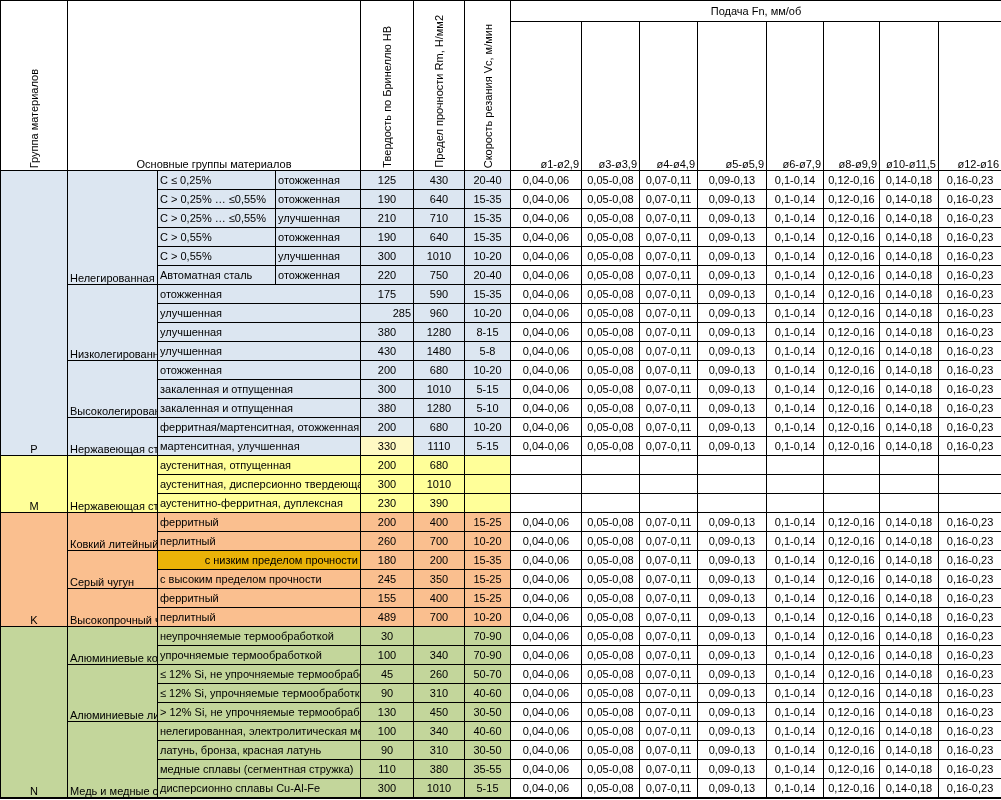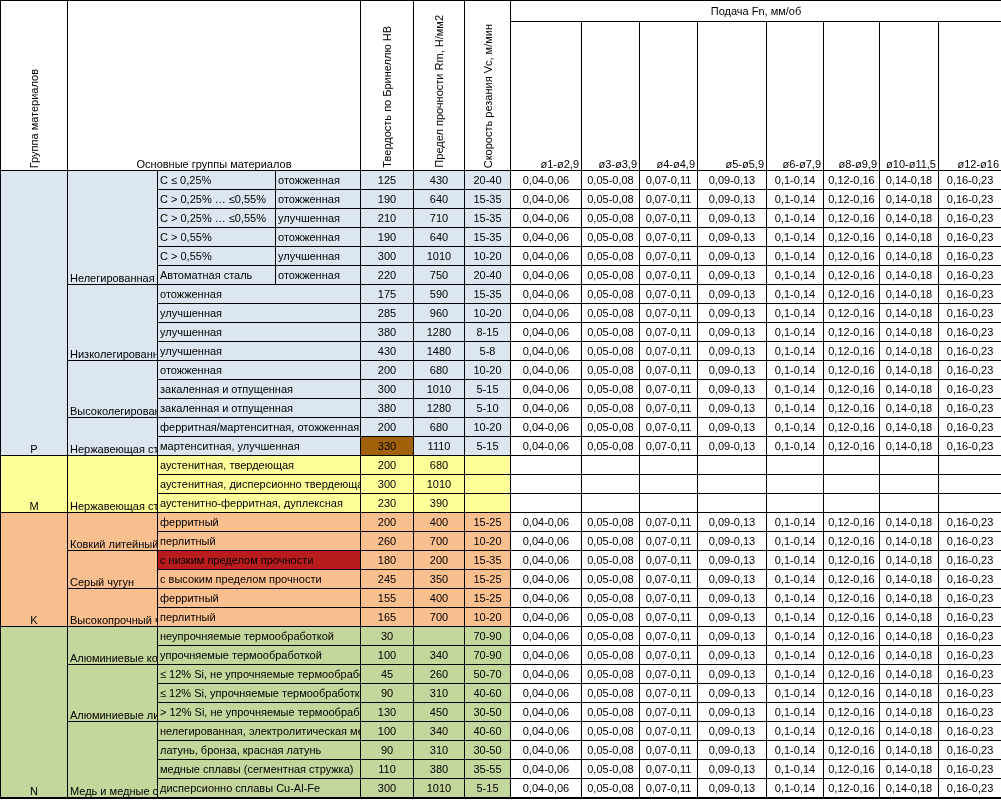--- a/index.html
+++ b/index.html
@@ -177,21 +177,21 @@
         <td class="num" style="background: rgb(255, 255, 255);">0,05-0,08</td>
         <td class="num" style="background: rgb(255, 255, 255);">0,07-0,11</td>
         <td class="num" style="background: rgb(255, 255, 255);">0,09-0,13</td>
         <td class="num" style="background: rgb(255, 255, 255);">0,1-0,14</td>
         <td class="num" style="background: rgb(255, 255, 255);">0,12-0,16</td>
         <td class="num" style="background: rgb(255, 255, 255);">0,14-0,18</td>
         <td class="num" style="background: rgb(255, 255, 255);">0,16-0,23</td>
       </tr>
       <tr>
         <td class="desc" colspan="2" style="background: rgb(220, 230, 241);">улучшенная</td>
-        <td class="num" style="background: rgb(220, 230, 241);">285</td>
+        <td class="num" style="background: rgb(220, 230, 241); text-align: right;">285</td>
         <td class="num" style="background: rgb(220, 230, 241);">960</td>
         <td class="num" style="background: rgb(220, 230, 241);">10-20</td>
         <td class="num" style="background: rgb(255, 255, 255);">0,04-0,06</td>
         <td class="num" style="background: rgb(255, 255, 255);">0,05-0,08</td>
         <td class="num" style="background: rgb(255, 255, 255);">0,07-0,11</td>
         <td class="num" style="background: rgb(255, 255, 255);">0,09-0,13</td>
         <td class="num" style="background: rgb(255, 255, 255);">0,1-0,14</td>
         <td class="num" style="background: rgb(255, 255, 255);">0,12-0,16</td>
         <td class="num" style="background: rgb(255, 255, 255);">0,14-0,18</td>
         <td class="num" style="background: rgb(255, 255, 255);">0,16-0,23</td>
@@ -277,36 +277,36 @@
         <td class="num" style="background: rgb(255, 255, 255);">0,05-0,08</td>
         <td class="num" style="background: rgb(255, 255, 255);">0,07-0,11</td>
         <td class="num" style="background: rgb(255, 255, 255);">0,09-0,13</td>
         <td class="num" style="background: rgb(255, 255, 255);">0,1-0,14</td>
         <td class="num" style="background: rgb(255, 255, 255);">0,12-0,16</td>
         <td class="num" style="background: rgb(255, 255, 255);">0,14-0,18</td>
         <td class="num" style="background: rgb(255, 255, 255);">0,16-0,23</td>
       </tr>
       <tr>
         <td class="desc" colspan="2" style="background: rgb(220, 230, 241);">мартенситная, улучшенная</td>
-        <td class="num" style="background: #a16207;">330</td>
+        <td class="num" style="background: #fef9c3;">330</td>
         <td class="num" style="background: rgb(220, 230, 241);">1110</td>
         <td class="num" style="background: rgb(220, 230, 241);">5-15</td>
         <td class="num" style="background: rgb(255, 255, 255);">0,04-0,06</td>
         <td class="num" style="background: rgb(255, 255, 255);">0,05-0,08</td>
         <td class="num" style="background: rgb(255, 255, 255);">0,07-0,11</td>
         <td class="num" style="background: rgb(255, 255, 255);">0,09-0,13</td>
         <td class="num" style="background: rgb(255, 255, 255);">0,1-0,14</td>
         <td class="num" style="background: rgb(255, 255, 255);">0,12-0,16</td>
         <td class="num" style="background: rgb(255, 255, 255);">0,14-0,18</td>
         <td class="num" style="background: rgb(255, 255, 255);">0,16-0,23</td>
       </tr>
       <tr>
         <td class="letter" rowspan="3" style="background: rgb(255, 255, 153);">M</td>
         <td class="family" rowspan="3" style="background: rgb(255, 255, 153);">Нержавеющая сталь</td>
-        <td class="desc" colspan="2" style="background: rgb(255, 255, 153);">аустенитная, твердеющая</td>
+        <td class="desc" colspan="2" style="background: rgb(255, 255, 153);">аустенитная, отпущенная</td>
         <td class="num" style="background: rgb(255, 255, 153);">200</td>
         <td class="num" style="background: rgb(255, 255, 153);">680</td>
         <td class="num" style="background: rgb(255, 255, 153);"></td>
         <td class="num" style="background: rgb(255, 255, 255);"></td>
         <td class="num" style="background: rgb(255, 255, 255);"></td>
         <td class="num" style="background: rgb(255, 255, 255);"></td>
         <td class="num" style="background: rgb(255, 255, 255);"></td>
         <td class="num" style="background: rgb(255, 255, 255);"></td>
         <td class="num" style="background: rgb(255, 255, 255);"></td>
         <td class="num" style="background: rgb(255, 255, 255);"></td>
@@ -365,21 +365,21 @@
         <td class="num" style="background: rgb(255, 255, 255);">0,05-0,08</td>
         <td class="num" style="background: rgb(255, 255, 255);">0,07-0,11</td>
         <td class="num" style="background: rgb(255, 255, 255);">0,09-0,13</td>
         <td class="num" style="background: rgb(255, 255, 255);">0,1-0,14</td>
         <td class="num" style="background: rgb(255, 255, 255);">0,12-0,16</td>
         <td class="num" style="background: rgb(255, 255, 255);">0,14-0,18</td>
         <td class="num" style="background: rgb(255, 255, 255);">0,16-0,23</td>
       </tr>
       <tr>
         <td class="family" rowspan="2" style="background: rgb(250, 191, 143);">Серый чугун</td>
-        <td class="desc" colspan="2" style="background: #b91c1c;">с низким пределом прочности</td>
+        <td class="desc" colspan="2" style="background: #eab308; text-align: right;">с низким пределом прочности</td>
         <td class="num" style="background: rgb(250, 191, 143);">180</td>
         <td class="num" style="background: rgb(250, 191, 143);">200</td>
         <td class="num" style="background: rgb(250, 191, 143);">15-35</td>
         <td class="num" style="background: rgb(255, 255, 255);">0,04-0,06</td>
         <td class="num" style="background: rgb(255, 255, 255);">0,05-0,08</td>
         <td class="num" style="background: rgb(255, 255, 255);">0,07-0,11</td>
         <td class="num" style="background: rgb(255, 255, 255);">0,09-0,13</td>
         <td class="num" style="background: rgb(255, 255, 255);">0,1-0,14</td>
         <td class="num" style="background: rgb(255, 255, 255);">0,12-0,16</td>
         <td class="num" style="background: rgb(255, 255, 255);">0,14-0,18</td>
@@ -409,21 +409,21 @@
         <td class="num" style="background: rgb(255, 255, 255);">0,05-0,08</td>
         <td class="num" style="background: rgb(255, 255, 255);">0,07-0,11</td>
         <td class="num" style="background: rgb(255, 255, 255);">0,09-0,13</td>
         <td class="num" style="background: rgb(255, 255, 255);">0,1-0,14</td>
         <td class="num" style="background: rgb(255, 255, 255);">0,12-0,16</td>
         <td class="num" style="background: rgb(255, 255, 255);">0,14-0,18</td>
         <td class="num" style="background: rgb(255, 255, 255);">0,16-0,23</td>
       </tr>
       <tr>
         <td class="desc" colspan="2" style="background: rgb(250, 191, 143);">перлитный</td>
-        <td class="num" style="background: rgb(250, 191, 143);">165</td>
+        <td class="num" style="background: rgb(250, 191, 143);">489</td>
         <td class="num" style="background: rgb(250, 191, 143);">700</td>
         <td class="num" style="background: rgb(250, 191, 143);">10-20</td>
         <td class="num" style="background: rgb(255, 255, 255);">0,04-0,06</td>
         <td class="num" style="background: rgb(255, 255, 255);">0,05-0,08</td>
         <td class="num" style="background: rgb(255, 255, 255);">0,07-0,11</td>
         <td class="num" style="background: rgb(255, 255, 255);">0,09-0,13</td>
         <td class="num" style="background: rgb(255, 255, 255);">0,1-0,14</td>
         <td class="num" style="background: rgb(255, 255, 255);">0,12-0,16</td>
         <td class="num" style="background: rgb(255, 255, 255);">0,14-0,18</td>
         <td class="num" style="background: rgb(255, 255, 255);">0,16-0,23</td>

